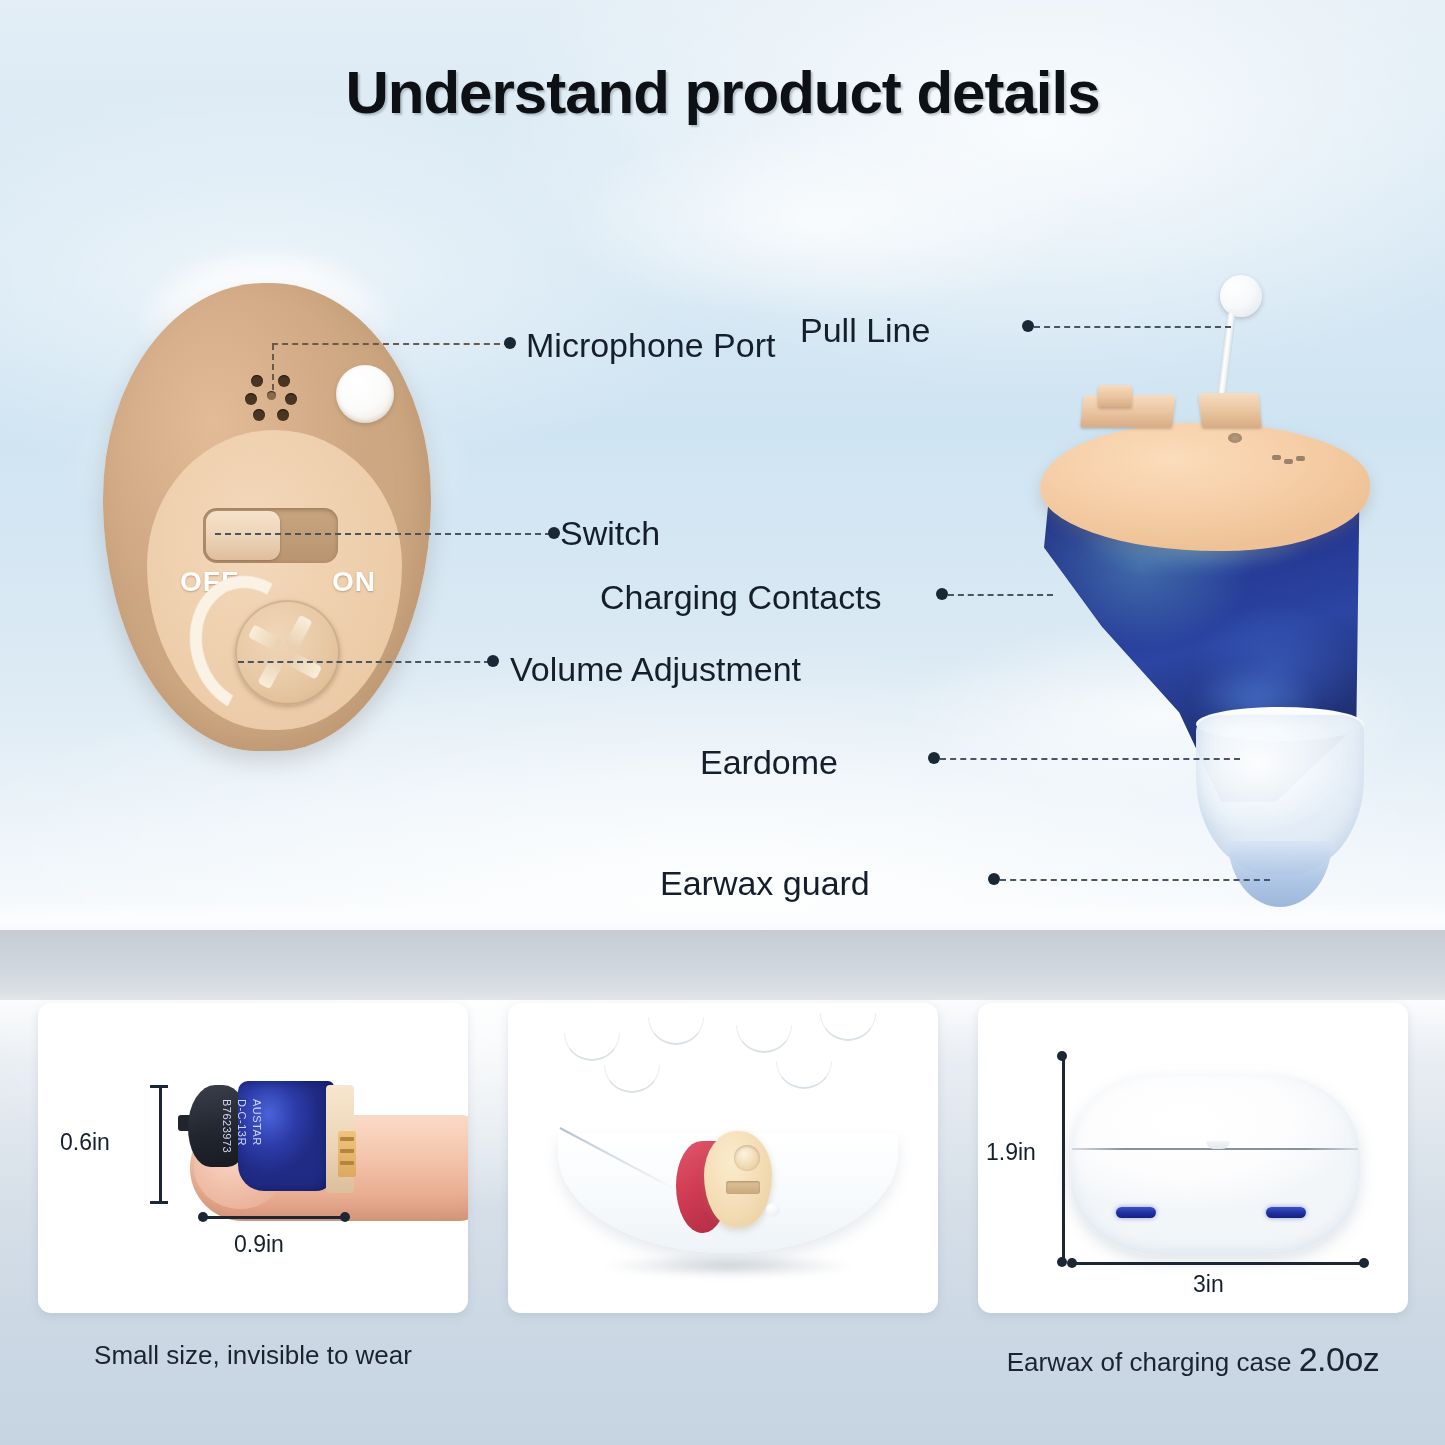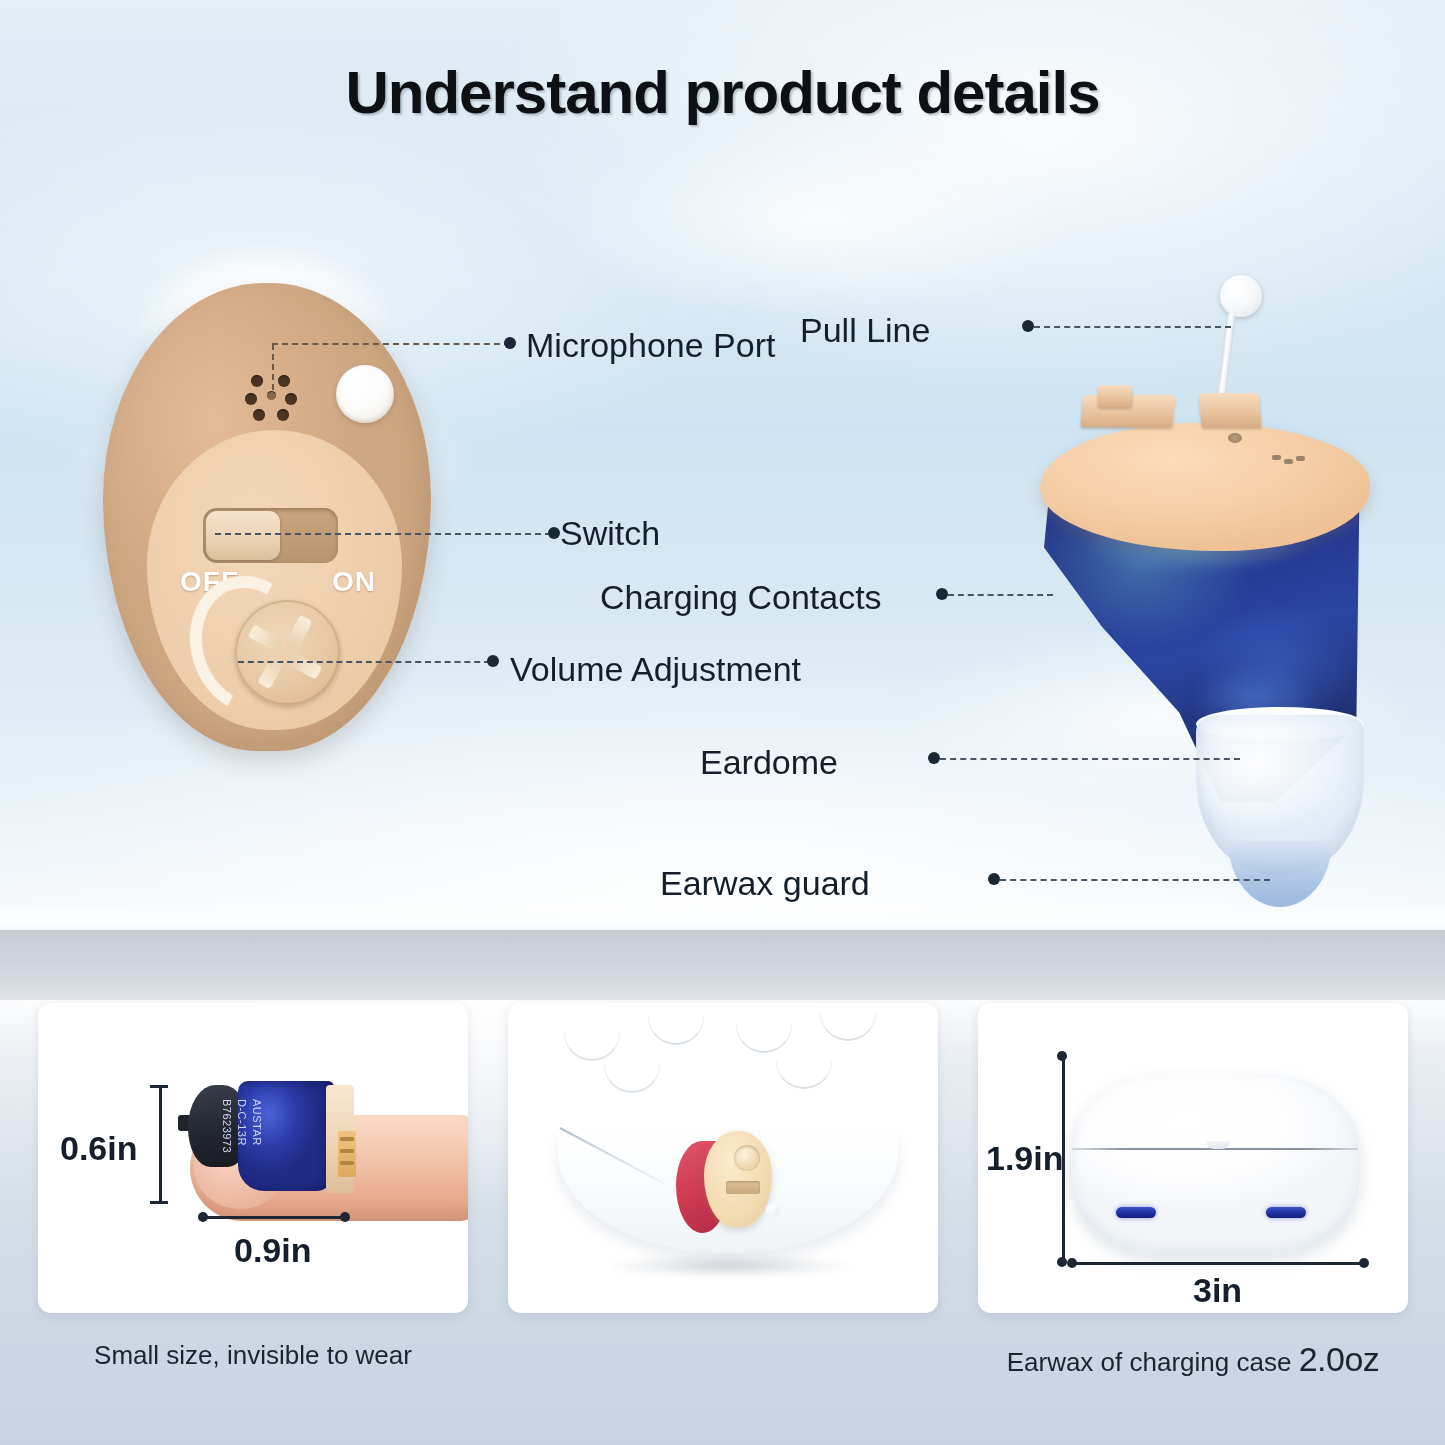--- a/index.html
+++ b/index.html
@@ -318,23 +318,22 @@
     color: #1a2430;
     white-space: nowrap;
   }
   .caption .val { font-size: 34px; letter-spacing: -.5px; }
   #cap1 { left: 38px; }
   #cap2 { left: 508px; }
   #cap3 { left: 978px; }
 
   .dim-label {
     position: absolute;
-    font-size: 34px;
+    font-size: 23px;
     color: #16202c;
-    font-weight: bold;
   }
   .dim-v {
     position: absolute;
     width: 0; border-left: 3px solid #1c2733;
   }
   .dim-h {
     position: absolute;
     height: 0; border-top: 3px solid #1c2733;
   }
   .dim-cap {

